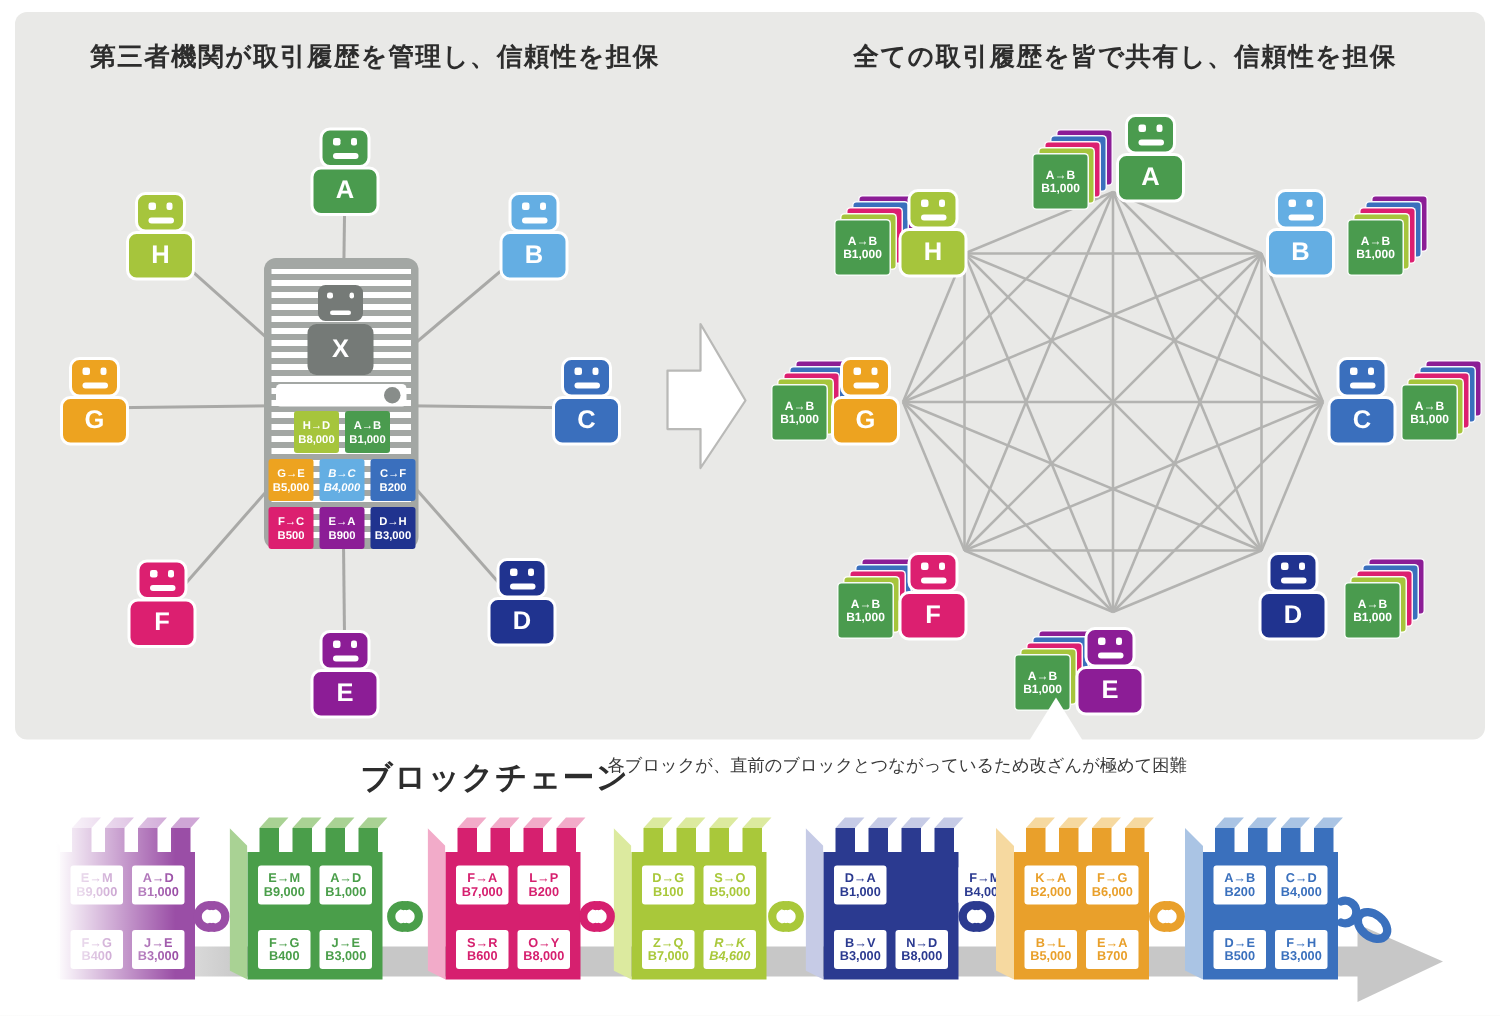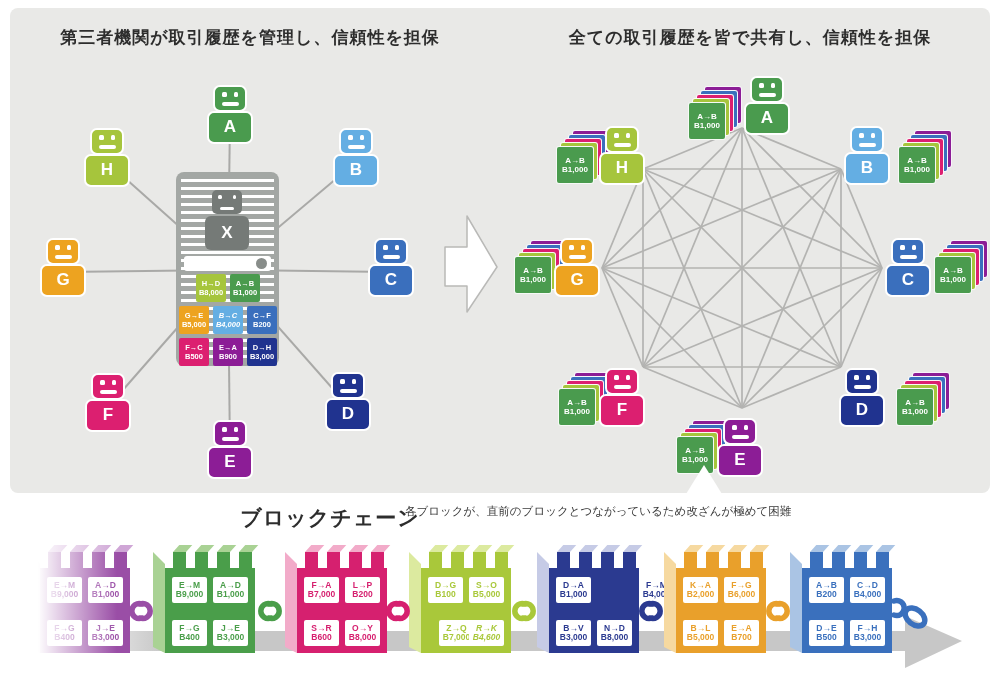--- a/index.html
+++ b/index.html
@@ -475,21 +475,21 @@
         <div class="tooth" style="left:86px;background:#a9c83a;"></div>
         <div class="blk-front" style="background:#a9c83a;">
           <div class="b-card" style="left:7px;top:9px;color:#a9c83a;">
             <div>D→G</div>
             <div>B100</div>
           </div>
           <div class="b-card" style="left:48px;top:9px;color:#a9c83a;">
             <div>S→O</div>
             <div>B5,000</div>
           </div>
-          <div class="b-card" style="left:18px;top:52px;color:#a9c83a;">
+          <div class="b-card" style="left:7px;top:52px;color:#a9c83a;">
             <div>Z→Q</div>
             <div>B7,000</div>
           </div>
           <div class="b-card" style="left:48px;top:52px;color:#a9c83a;font-style:italic;">
             <div>R→K</div>
             <div>B4,600</div>
           </div>
         </div>
       </div>
       <div class="blk" style="left:537px;">

